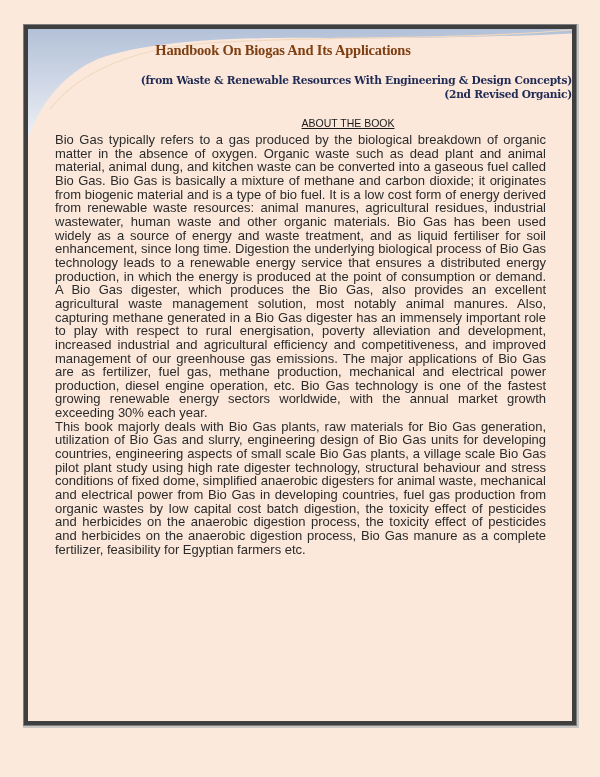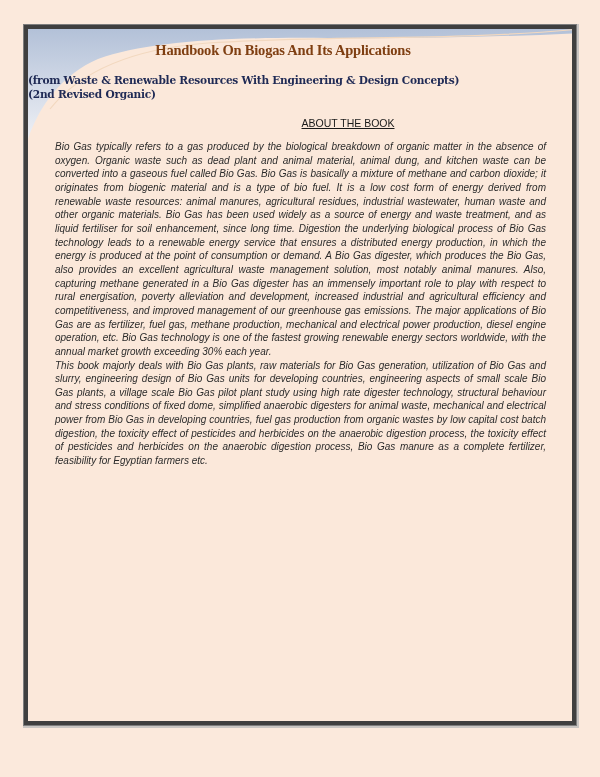--- a/index.html
+++ b/index.html
@@ -52,21 +52,21 @@
       font-weight: bold;
       font-size: 14.5px;
       color: #7f3f12;
       letter-spacing: -0.2px;
     }
     .subtitle {
       position: absolute;
       top: 44px;
       left: 0;
       width: 544px;
-      text-align: left;
+      text-align: right;
       font-family: "DejaVu Serif", serif;
       font-weight: bold;
       font-size: 10.6px;
       color: #1f2a55;
       line-height: 14px;
       letter-spacing: -0.25px;
     }
     .section-heading {
       position: absolute;
       top: 88px;
@@ -74,29 +74,28 @@
       width: 544px;
       text-align: center;
       font-family: "Liberation Sans", sans-serif;
       font-size: 10.5px;
       color: #1a1a1a;
       text-decoration: underline;
       padding-left: 48px;
     }
     .body {
       position: absolute;
-      top: 111px;
+      top: 104px;
       left: 27px;
       width: 491px;
       font-family: "Liberation Sans", sans-serif;
-      font-size: 10px;
+      font-size: 13px;
       line-height: 13.65px;
       color: #2b2b2b;
       text-align: justify;
-      font-style: italic;
     }
     .body p {
       margin: 0;
     }
   </style>
 </head>
 <body>
 
 <div class="page">
   <div class="frame-wrap">

